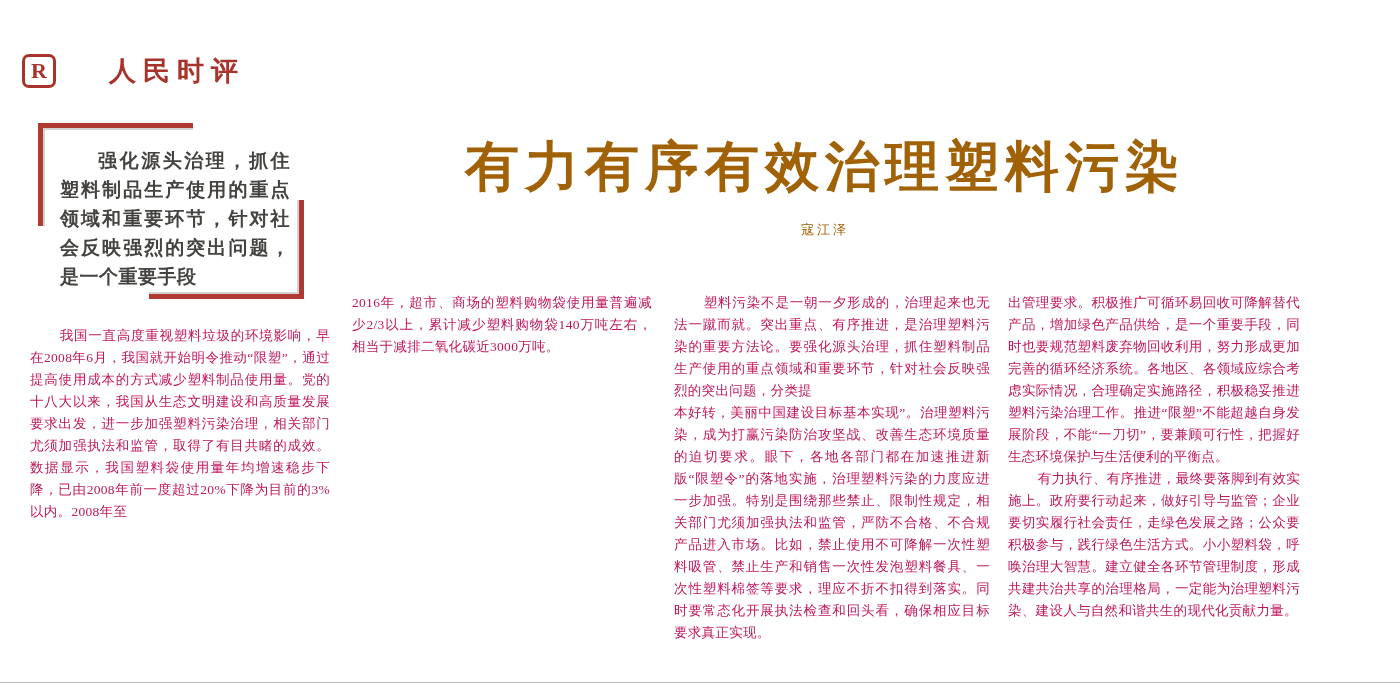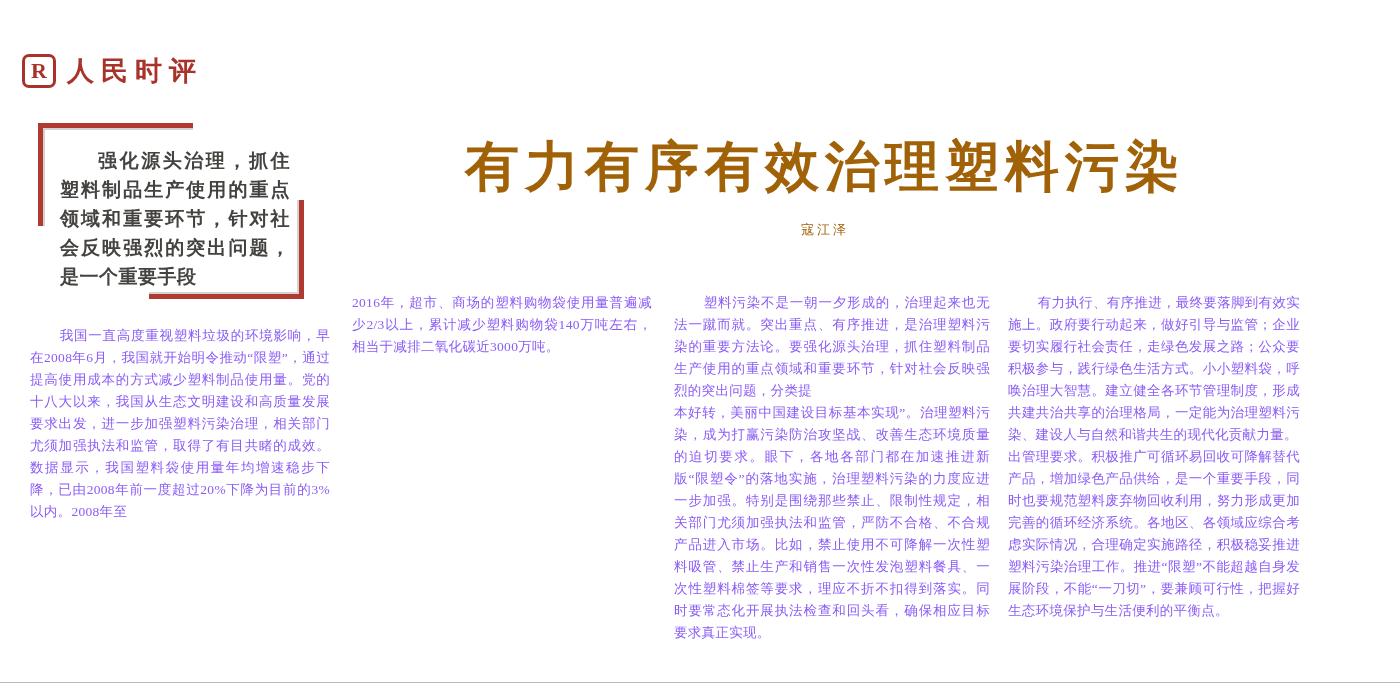--- a/index.html
+++ b/index.html
@@ -10,21 +10,21 @@
 
   
   .header { position:absolute; left:22px; top:53px; display:flex; align-items:center; gap:11px; }
   .logo {
     width:28px; height:28px; border:3px solid #a8332b; border-radius:7px;
     color:#a8332b; font-family:"Liberation Serif", serif; font-weight:bold; font-size:22px;
     display:flex; align-items:center; justify-content:center; line-height:1;
   }
   .section-title {
     font-family:"Liberation Sans", sans-serif; font-weight:bold; font-size:27px;
-    color:#a8332b; letter-spacing:7px;
+    color:#a8332b; letter-spacing:7px;margin-left:42px;
   }
 
   
   .pullquote { position:absolute; left:38px; top:123px; width:266px; height:176px; }
   .bracket-tl {
     position:absolute; left:0; top:0; width:150px; height:98px;
     border-top:5px solid #b03a31; border-left:5px solid #b03a31;
     box-shadow: inset 2px 2px 0 rgba(130,130,130,0.35);
   }
   .bracket-br {
@@ -43,21 +43,21 @@
   .headline-block { position:absolute; left:350px; top:134px; width:950px; text-align:center; }
   .headline {
     font-family:"Liberation Sans", sans-serif; font-weight:bold;
     font-size:54px; color:#a16207; letter-spacing:6px; line-height:1.2; white-space:nowrap;
   }
   .byline { margin-top:22px; font-size:13px; color:#a16207; letter-spacing:3px; }
 
   
   .column {
     position:absolute; top:292px;
-    font-size:13.5px; line-height:22px; color:#8b5cf6;
+    font-size:13.5px; line-height:22px; color:#be185d;
     text-align:justify; letter-spacing:0.3px;
   }
   .col-0 { left:30px;   width:300px; top:325px; }
   .col-1 { left:352px;  width:300px; }
   .col-2 { left:674px;  width:316px; }
   .col-3 { left:1008px; width:292px; }
   .para { margin:0; text-indent:2.2em; }
   .para.cont { text-indent:0; }
 
   .bottom-rule { position:absolute; left:0; top:682px; width:1400px; height:1px; background:#b9b9b9; }
@@ -92,19 +92,19 @@
   <div class="column col-1">
     <p class="para cont">2016年，超市、商场的塑料购物袋使用量普遍减少2/3以上，累计减少塑料购物袋140万吨左右，相当于减排二氧化碳近3000万吨。</p>
   </div>
 
   <div class="column col-2">
     <p class="para">塑料污染不是一朝一夕形成的，治理起来也无法一蹴而就。突出重点、有序推进，是治理塑料污染的重要方法论。要强化源头治理，抓住塑料制品生产使用的重点领域和重要环节，针对社会反映强烈的突出问题，分类提</p>
     <p class="para cont">本好转，美丽中国建设目标基本实现”。治理塑料污染，成为打赢污染防治攻坚战、改善生态环境质量的迫切要求。眼下，各地各部门都在加速推进新版“限塑令”的落地实施，治理塑料污染的力度应进一步加强。特别是围绕那些禁止、限制性规定，相关部门尤须加强执法和监管，严防不合格、不合规产品进入市场。比如，禁止使用不可降解一次性塑料吸管、禁止生产和销售一次性发泡塑料餐具、一次性塑料棉签等要求，理应不折不扣得到落实。同时要常态化开展执法检查和回头看，确保相应目标要求真正实现。</p>
   </div>
 
   <div class="column col-3">
+    <p class="para cont">出管理要求。积极推广可循环易回收可降解替代产品，增加绿色产品供给，是一个重要手段，同时也要规范塑料废弃物回收利用，努力形成更加完善的循环经济系统。各地区、各领域应综合考虑实际情况，合理确定实施路径，积极稳妥推进塑料污染治理工作。推进“限塑”不能超越自身发展阶段，不能“一刀切”，要兼顾可行性，把握好生态环境保护与生活便利的平衡点。</p>
     <p class="para">有力执行、有序推进，最终要落脚到有效实施上。政府要行动起来，做好引导与监管；企业要切实履行社会责任，走绿色发展之路；公众要积极参与，践行绿色生活方式。小小塑料袋，呼唤治理大智慧。建立健全各环节管理制度，形成共建共治共享的治理格局，一定能为治理塑料污染、建设人与自然和谐共生的现代化贡献力量。</p>
-    <p class="para cont">出管理要求。积极推广可循环易回收可降解替代产品，增加绿色产品供给，是一个重要手段，同时也要规范塑料废弃物回收利用，努力形成更加完善的循环经济系统。各地区、各领域应综合考虑实际情况，合理确定实施路径，积极稳妥推进塑料污染治理工作。推进“限塑”不能超越自身发展阶段，不能“一刀切”，要兼顾可行性，把握好生态环境保护与生活便利的平衡点。</p>
   </div>
 
   <div class="bottom-rule"></div>
 
 </div>
 
 </body></html>

